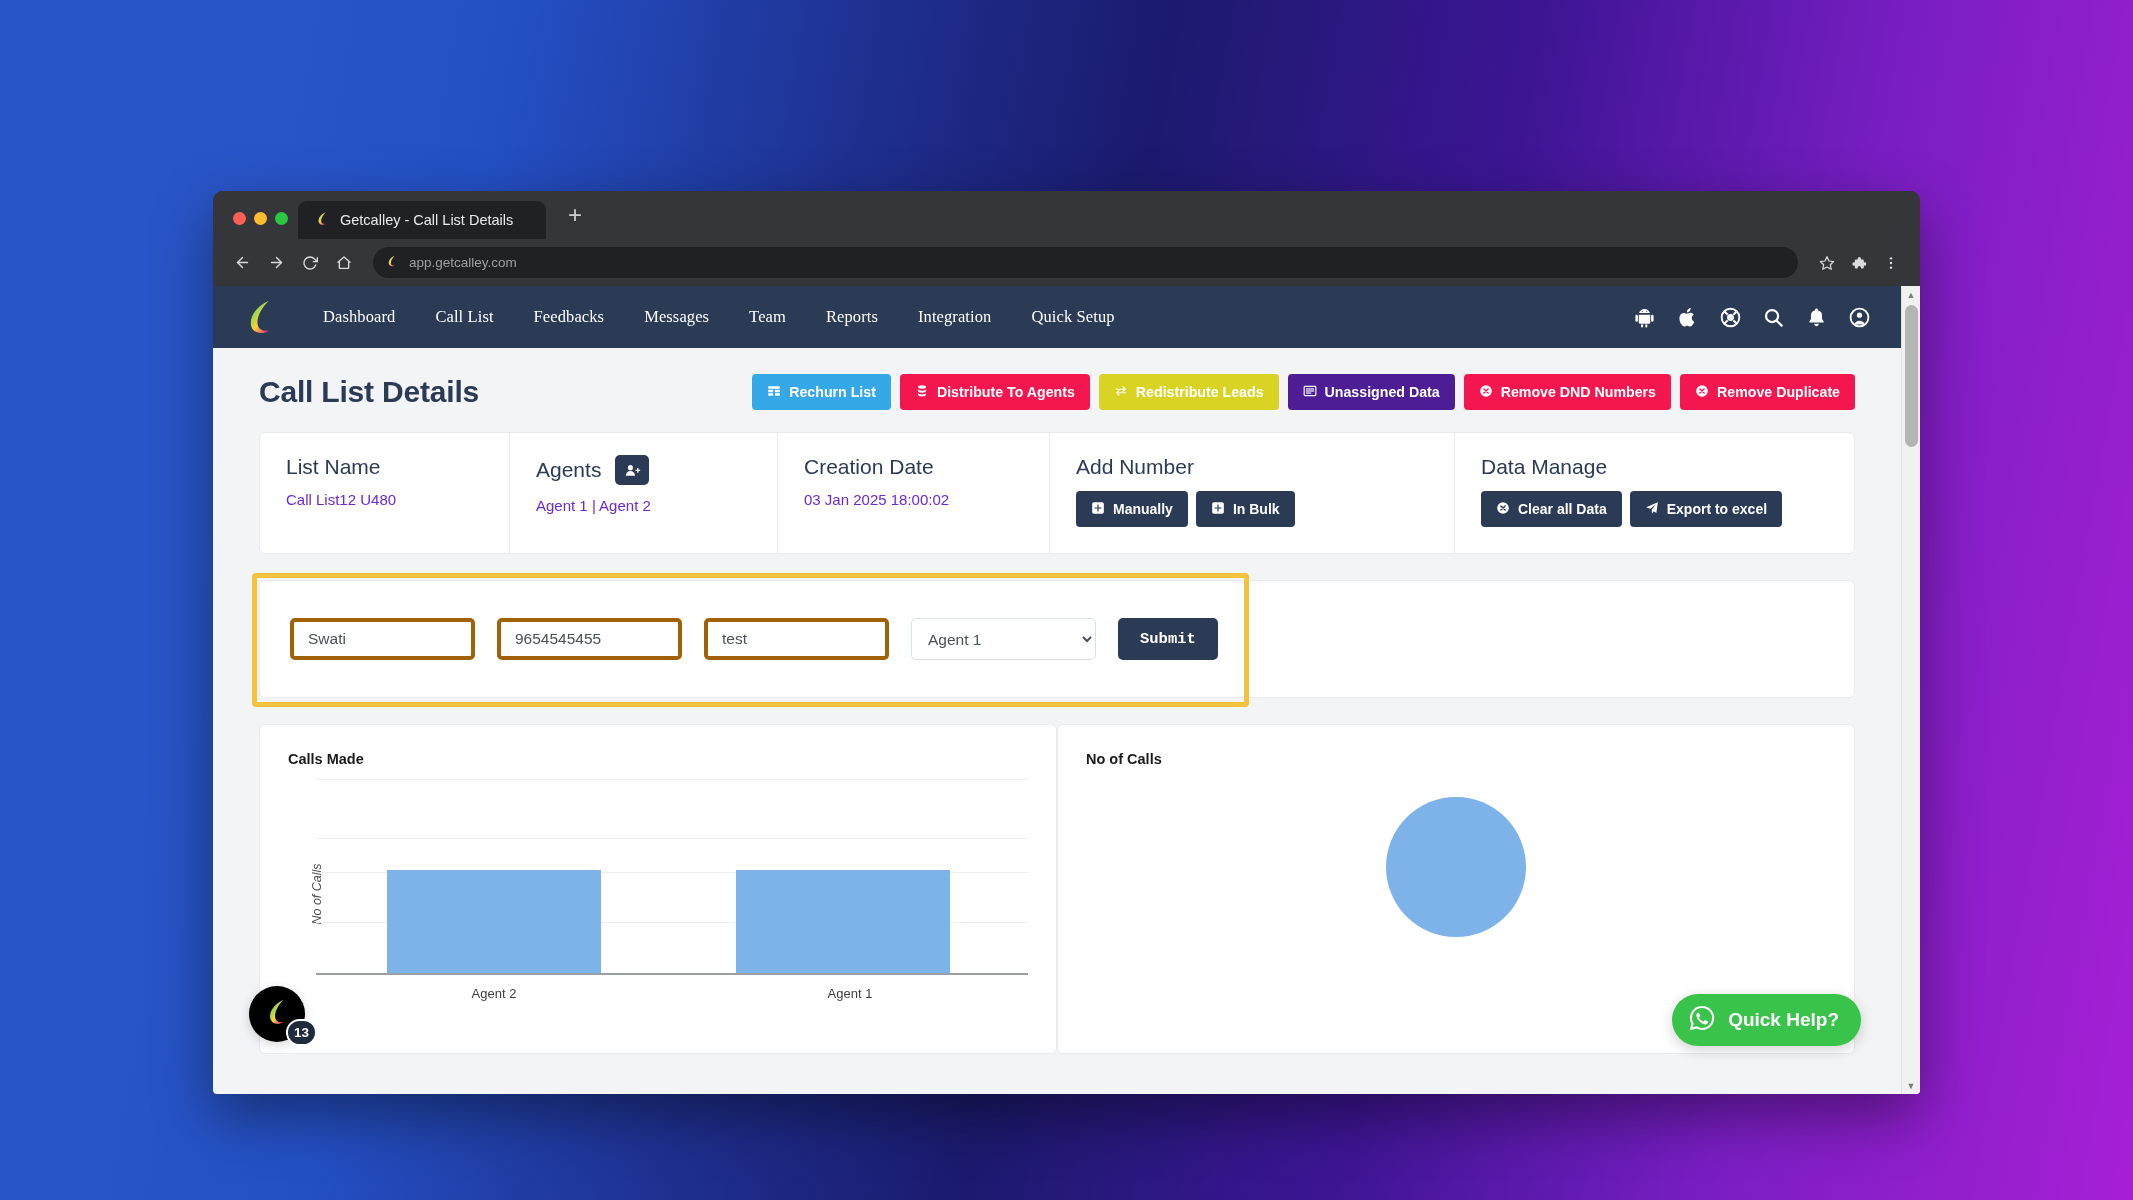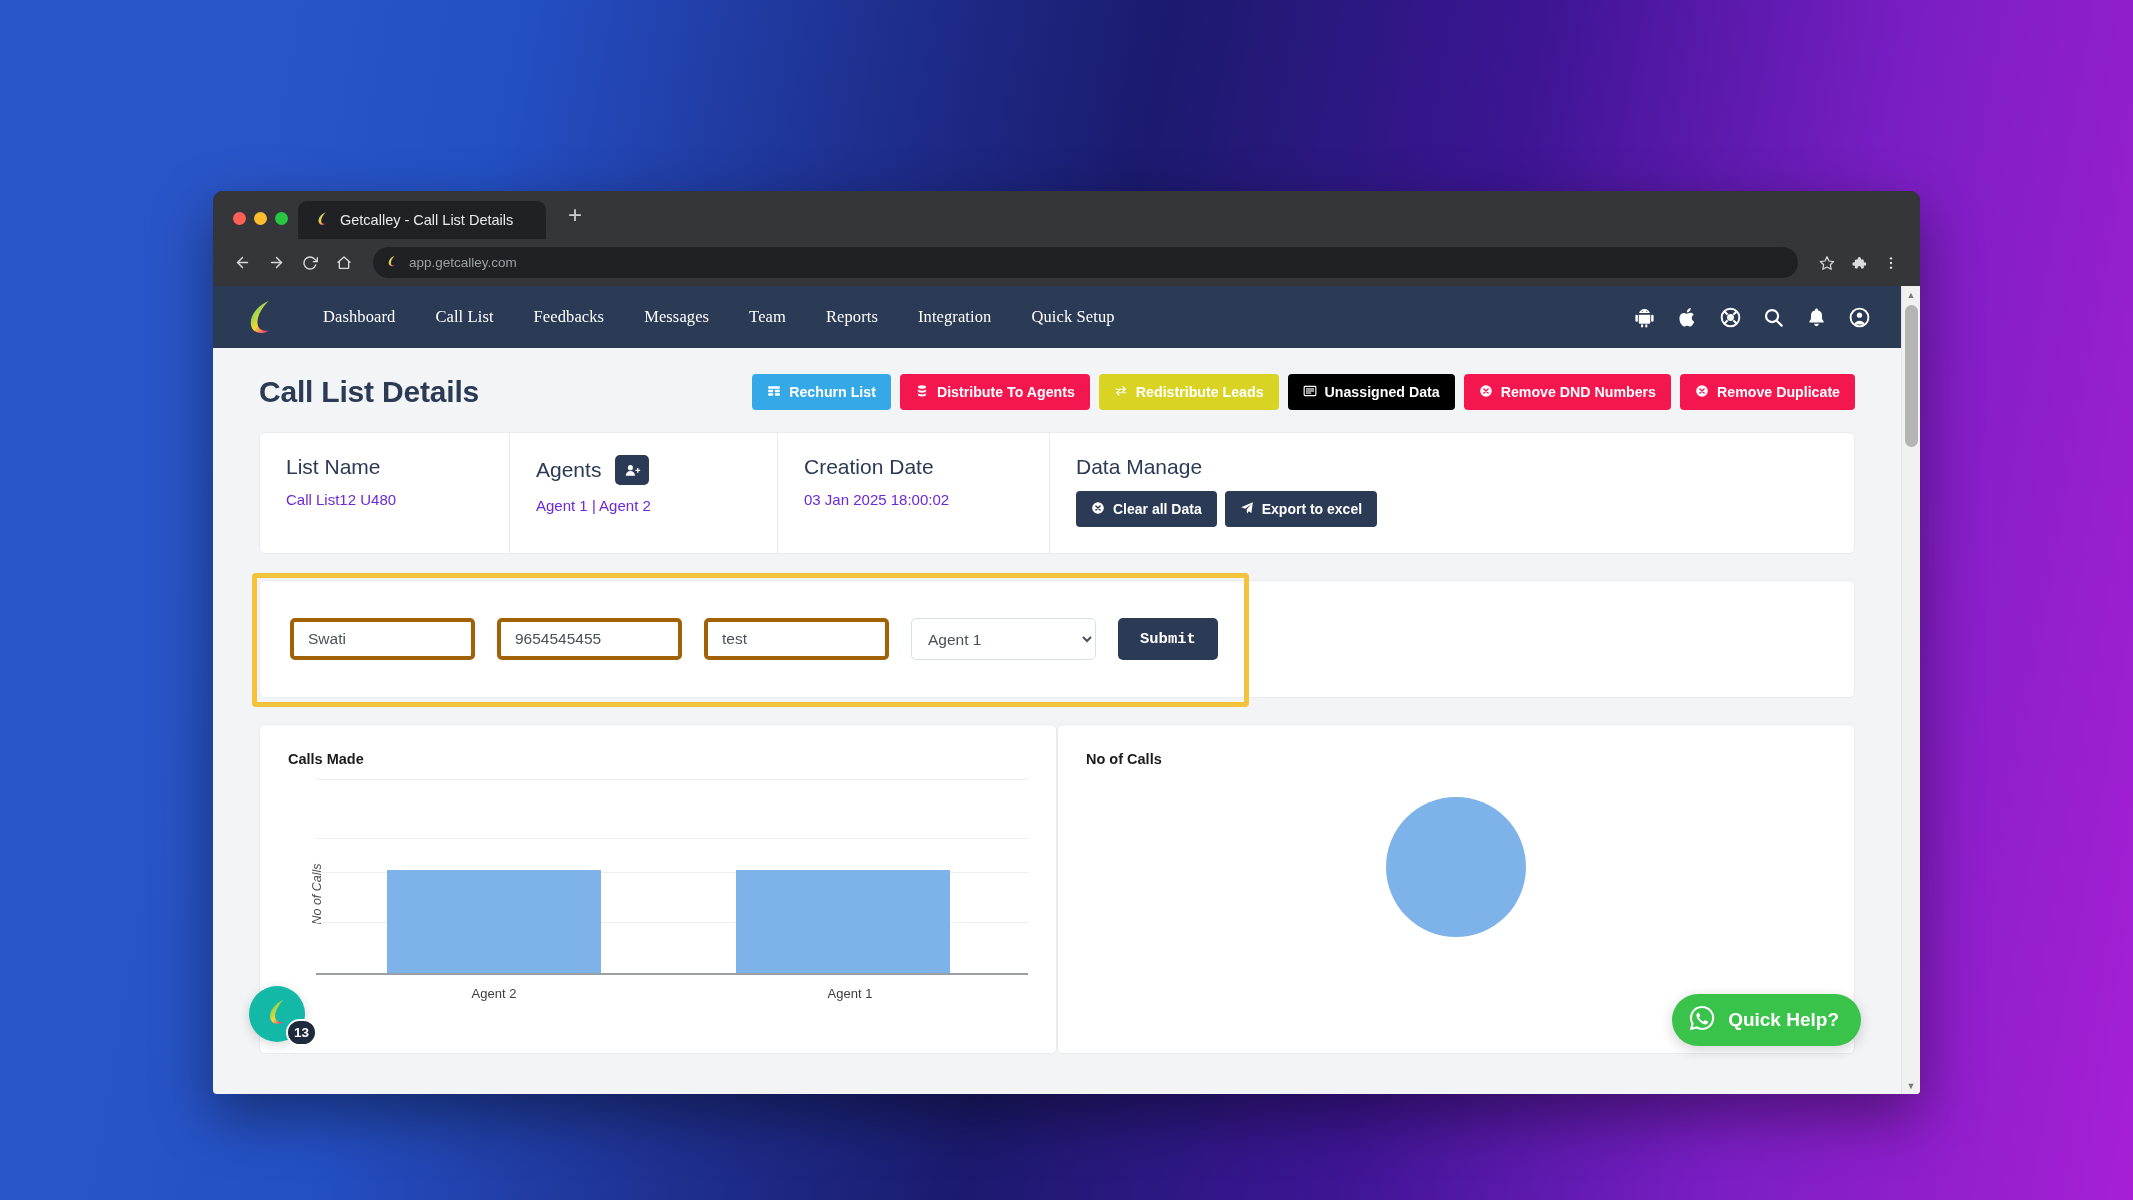--- a/index.html
+++ b/index.html
@@ -185,21 +185,21 @@
   .bar { position: absolute; bottom: 2px; background: #7eb3ea; }
   .xticks {
     position: absolute; left: 28px; right: 0; bottom: 8px;
     display: flex; font-size: 13px; color: #3d3d3d;
   }
 
   
   .chatwidget {
     position: absolute; left: 36px; bottom: 52px;
     width: 56px; height: 56px; border-radius: 50%;
-    background: #14b8a6; box-shadow: 0 3px 12px rgba(0,0,0,.16);
+    background: #000000; box-shadow: 0 3px 12px rgba(0,0,0,.16);
     display: flex; align-items: center; justify-content: center;
   }
   .chatbadge {
     position: absolute; right: -12px; bottom: -4px;
     min-width: 27px; height: 27px; padding: 0 6px; border-radius: 14px;
     background: #1f2a3d; color: #fff; font-size: 13.5px; font-weight: 700;
     display: flex; align-items: center; justify-content: center;
     border: 2px solid #fff;
   }
   .needhelp {
@@ -410,21 +410,21 @@
             <button class="abtn" style="background:#d9d324">
               <span>
                 <svg viewBox="0 0 24 24" fill="#fff">
                     <path d="M3 8h14l-3-3 1.4-1.4L21 9l-5.6 5.4L14 13l3-3H3V8z"></path>
                     <path d="M21 16H7l3 3-1.4 1.4L3 15l5.6-5.4L10 11l-3 3h14v2z" opacity=".85"></path>
                   </svg>
               </span>
               <span>Redistribute Leads</span>
             </button>
 
-            <button class="abtn" style="background:#000000">
+            <button class="abtn" style="background:#4c1d95">
               <span>
                 <svg viewBox="0 0 24 24" fill="#fff">
                     <rect x="2" y="4" width="20" height="16" rx="1.5" fill="none" stroke="#fff" stroke-width="2"></rect>
                     <rect x="5" y="7.5" width="14" height="2"></rect>
                     <rect x="5" y="11" width="14" height="2"></rect>
                     <rect x="5" y="14.5" width="9" height="2"></rect>
                   </svg>
               </span>
               <span>Unassigned Data</span>
             </button>
@@ -474,20 +474,45 @@
             <div class="icard-val">Agent 1 | Agent 2</div>
           </div>
 
           <div class="icard c3">
             <div class="icard-head">
               <span class="icard-title">Creation Date</span>
             </div>
             <div class="icard-val">03 Jan 2025 18:00:02</div>
           </div>
 
+          <div class="icard c4">
+            <div class="icard-head">
+              <span class="icard-title">Add Number</span>
+            </div>
+            <div class="dbtnrow">
+              <button class="dbtn">
+                <span>
+                  <svg viewBox="0 0 24 24" fill="#fff">
+                      <rect x="2" y="2" width="20" height="20" rx="3"></rect>
+                      <path d="M11 6h2v5h5v2h-5v5h-2v-5H6v-2h5z" fill="#2b3a55"></path>
+                    </svg>
+                </span>
+                <span>Manually</span>
+              </button>
+              <button class="dbtn">
+                <span>
+                  <svg viewBox="0 0 24 24" fill="#fff">
+                      <rect x="2" y="2" width="20" height="20" rx="3"></rect>
+                      <path d="M11 6h2v5h5v2h-5v5h-2v-5H6v-2h5z" fill="#2b3a55"></path>
+                    </svg>
+                </span>
+                <span>In Bulk</span>
+              </button>
+            </div>
+          </div>
 
           <div class="icard c5">
             <div class="icard-head">
               <span class="icard-title">Data Manage</span>
             </div>
             <div class="dbtnrow">
               <button class="dbtn">
                 <span>
                   <svg viewBox="0 0 24 24" fill="#fff">
                       <circle cx="12" cy="12" r="10"></circle>

